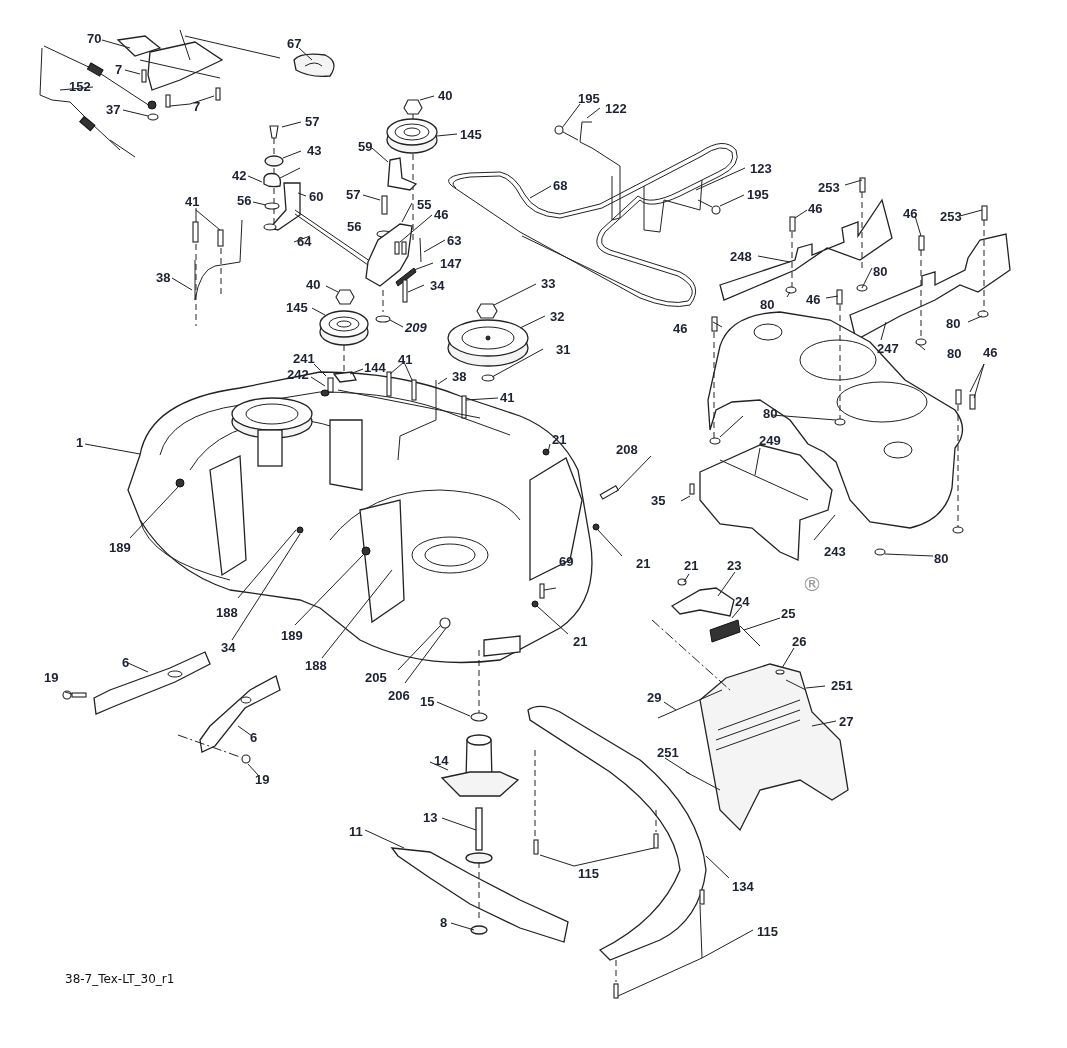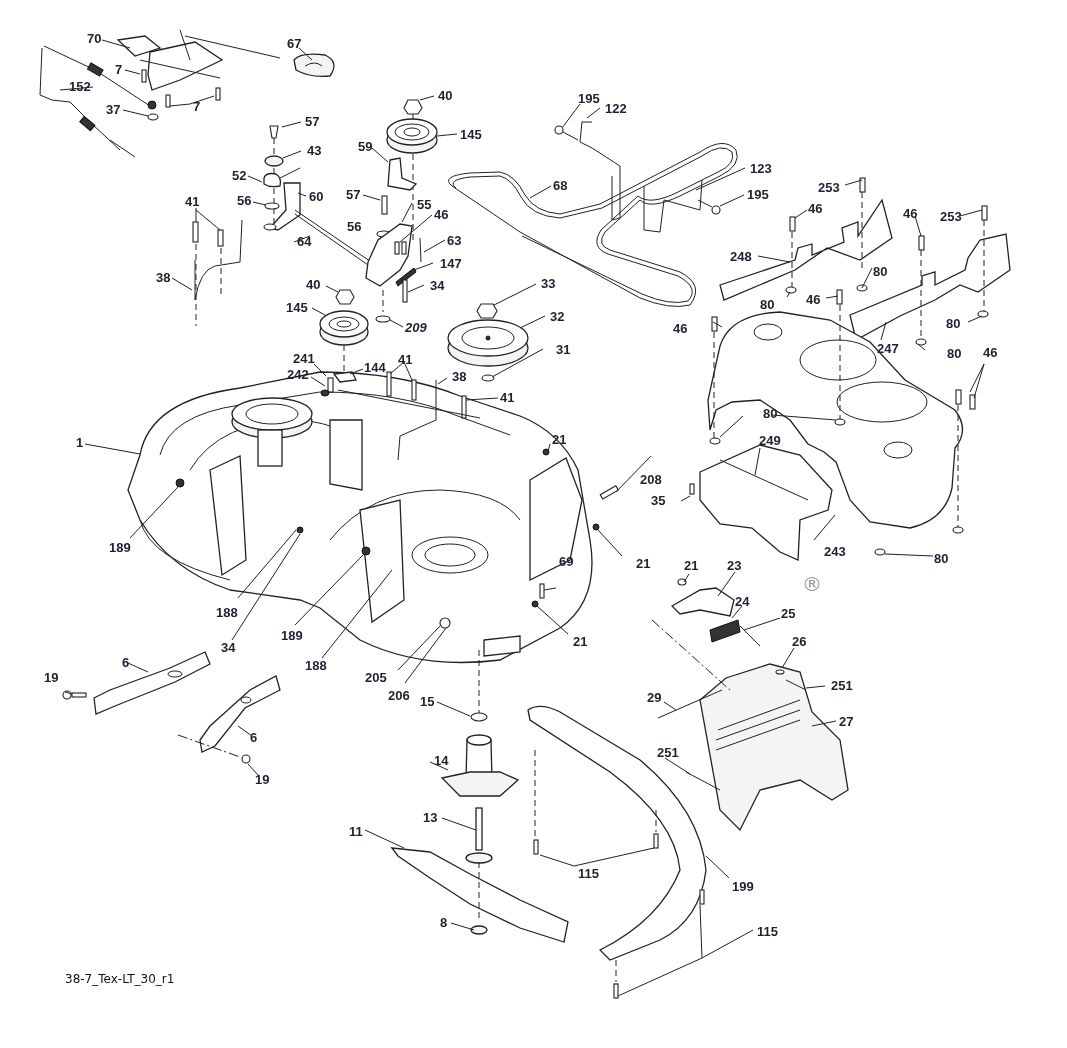--- a/index.html
+++ b/index.html
@@ -365,21 +365,21 @@
 
 
 <span class="lbl" style="left: 87px; top: 32px; color: rgb(28, 34, 51);">70</span>
 <span class="lbl" style="left: 287px; top: 37px; color: rgb(28, 34, 51);">67</span>
 <span class="lbl" style="left: 115px; top: 63px; color: rgb(28, 34, 51);">7</span>
 <span class="lbl" style="left: 193px; top: 100px; color: rgb(28, 34, 51);">7</span>
 <span class="lbl" style="left: 69px; top: 80px; color: rgb(28, 34, 51);">152</span>
 <span class="lbl" style="left: 106px; top: 103px; color: rgb(28, 34, 51);">37</span>
 <span class="lbl" style="left: 305px; top: 115px; color: rgb(28, 34, 51);">57</span>
 <span class="lbl" style="left: 307px; top: 144px; color: rgb(28, 34, 51);">43</span>
-<span class="lbl" style="left: 232px; top: 169px; color: rgb(28, 34, 51);">52</span>
+<span class="lbl" style="left: 232px; top: 169px; color: rgb(28, 34, 51);">42</span>
 <span class="lbl" style="left: 309px; top: 190px; color: rgb(28, 34, 51);">60</span>
 <span class="lbl" style="left: 237px; top: 194px; color: rgb(28, 34, 51);">56</span>
 <span class="lbl" style="left: 297px; top: 235px; color: rgb(28, 34, 51);">64</span>
 <span class="lbl" style="left: 185px; top: 195px; color: rgb(28, 34, 51);">41</span>
 <span class="lbl" style="left: 156px; top: 271px; color: rgb(28, 34, 51);">38</span>
 <span class="lbl" style="left: 438px; top: 89px; color: rgb(28, 34, 51);">40</span>
 <span class="lbl" style="left: 460px; top: 128px; color: rgb(28, 34, 51);">145</span>
 <span class="lbl" style="left: 358px; top: 140px; color: rgb(28, 34, 51);">59</span>
 <span class="lbl" style="left: 346px; top: 188px; color: rgb(28, 34, 51);">57</span>
 <span class="lbl" style="left: 417px; top: 198px; color: rgb(28, 34, 51);">55</span>
@@ -418,21 +418,21 @@
 <span class="lbl" style="left: 824px; top: 545px; color: rgb(28, 34, 51);">243</span>
 <span class="lbl" style="left: 934px; top: 552px; color: rgb(28, 34, 51);">80</span>
 <span class="lbl" style="left: 293px; top: 352px; color: rgb(28, 34, 51);">241</span>
 <span class="lbl" style="left: 287px; top: 368px; color: rgb(28, 34, 51);">242</span>
 <span class="lbl" style="left: 364px; top: 361px; color: rgb(28, 34, 51);">144</span>
 <span class="lbl" style="left: 398px; top: 353px; color: rgb(28, 34, 51);">41</span>
 <span class="lbl" style="left: 452px; top: 370px; color: rgb(28, 34, 51);">38</span>
 <span class="lbl" style="left: 500px; top: 391px; color: rgb(28, 34, 51);">41</span>
 <span class="lbl" style="left: 76px; top: 436px; color: rgb(28, 34, 51);">1</span>
 <span class="lbl" style="left: 552px; top: 433px; color: rgb(28, 34, 51);">21</span>
-<span class="lbl" style="left: 640px; top: 443px; color: rgb(28, 34, 51); margin-top: 30px;">208</span>
+<span class="lbl" style="left: 616px; top: 443px; color: rgb(28, 34, 51);">208</span>
 <span class="lbl" style="left: 636px; top: 557px; color: rgb(28, 34, 51);">21</span>
 <span class="lbl" style="left: 109px; top: 541px; color: rgb(28, 34, 51);">189</span>
 <span class="lbl" style="left: 216px; top: 606px; color: rgb(28, 34, 51);">188</span>
 <span class="lbl" style="left: 221px; top: 641px; color: rgb(28, 34, 51);">34</span>
 <span class="lbl" style="left: 281px; top: 629px; color: rgb(28, 34, 51);">189</span>
 <span class="lbl" style="left: 305px; top: 659px; color: rgb(28, 34, 51);">188</span>
 <span class="lbl" style="left: 365px; top: 671px; color: rgb(28, 34, 51);">205</span>
 <span class="lbl" style="left: 388px; top: 689px; color: rgb(28, 34, 51);">206</span>
 <span class="lbl" style="left: 559px; top: 555px; color: rgb(28, 34, 51);">69</span>
 <span class="lbl" style="left: 573px; top: 635px; color: rgb(28, 34, 51);">21</span>
@@ -447,19 +447,19 @@
 <span class="lbl" style="left: 657px; top: 746px; color: rgb(28, 34, 51);">251</span>
 <span class="lbl" style="left: 122px; top: 656px; color: rgb(28, 34, 51);">6</span>
 <span class="lbl" style="left: 44px; top: 671px; color: rgb(28, 34, 51);">19</span>
 <span class="lbl" style="left: 250px; top: 731px; color: rgb(28, 34, 51);">6</span>
 <span class="lbl" style="left: 255px; top: 773px; color: rgb(28, 34, 51);">19</span>
 <span class="lbl" style="left: 420px; top: 695px; color: rgb(28, 34, 51);">15</span>
 <span class="lbl" style="left: 434px; top: 754px; color: rgb(28, 34, 51);">14</span>
 <span class="lbl" style="left: 423px; top: 811px; color: rgb(28, 34, 51);">13</span>
 <span class="lbl" style="left: 349px; top: 825px; color: rgb(28, 34, 51);">11</span>
 <span class="lbl" style="left: 578px; top: 867px; color: rgb(28, 34, 51);">115</span>
-<span class="lbl" style="left: 732px; top: 880px; color: rgb(28, 34, 51);">199</span>
+<span class="lbl" style="left: 732px; top: 880px; color: rgb(28, 34, 51);">134</span>
 <span class="lbl" style="left: 440px; top: 916px; color: rgb(28, 34, 51);">8</span>
 <span class="lbl" style="left: 757px; top: 925px; color: rgb(28, 34, 51);">115</span>
 
 <div id="reg">®</div>
 <div id="caption">38-7_Tex-LT_30_r1</div>
 </div>
 
 </body></html>

